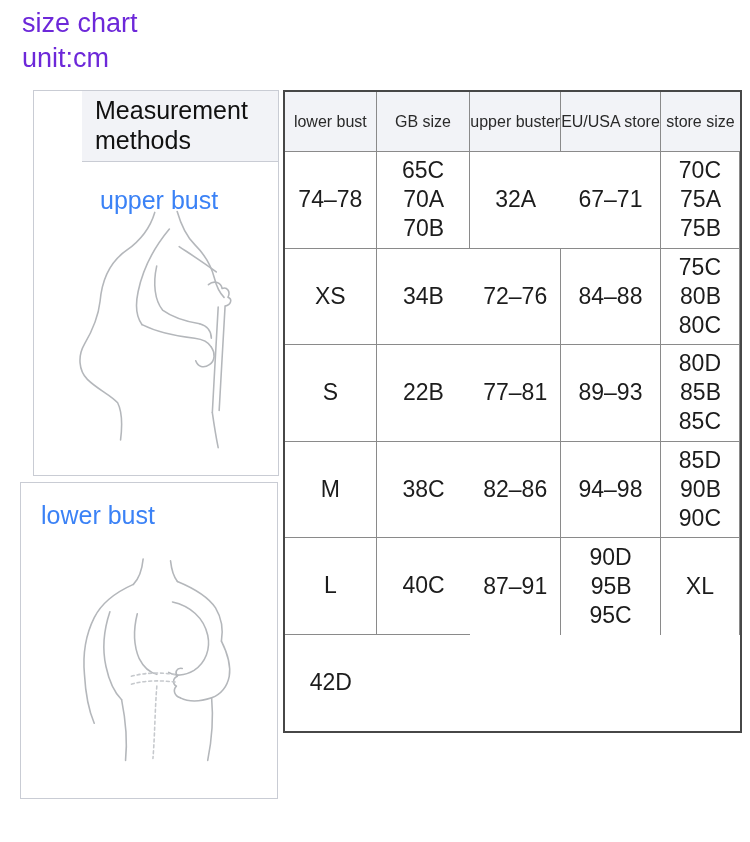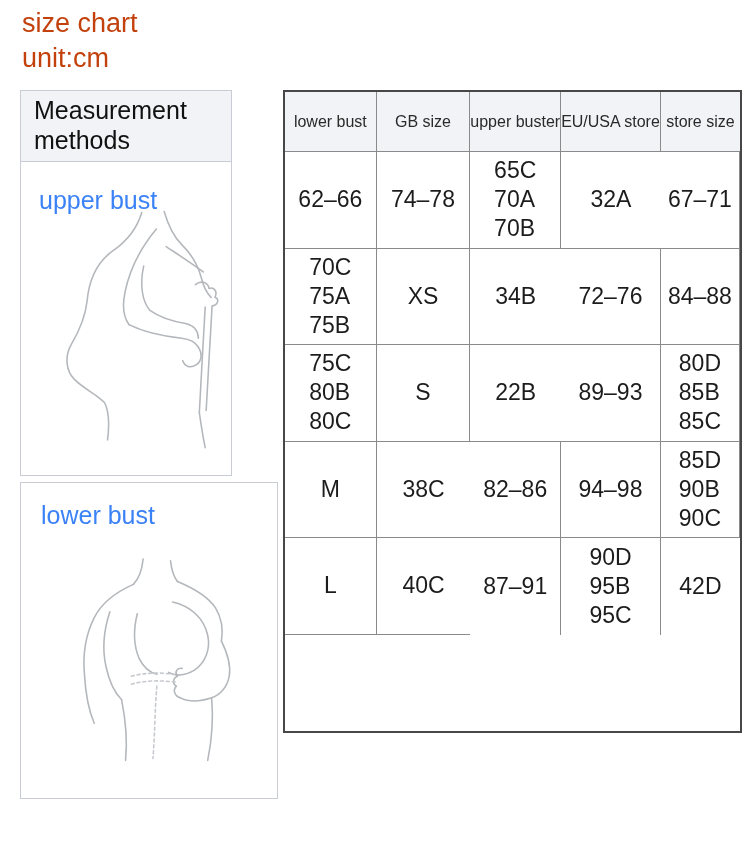--- a/index.html
+++ b/index.html
@@ -1,25 +1,25 @@
 <!DOCTYPE html>
 <html><head>
 <meta charset="utf-8">
 <style>
   html,body{margin:0;padding:0;background:#fff;}
   .page{
     position:relative;width:750px;height:842px;background:#ffffff;
     font-family:"Liberation Sans", sans-serif;color:#161616;overflow:hidden;
   }
   .title-block{position:absolute;left:22px;top:6px;}
-  .title-line{font-size:27px;line-height:35px;color:#c2410c;}
+  .title-line{font-size:27px;line-height:35px;color:#6d28d9;}
 
   
   .panel{position:absolute;background:#fff;border:1px solid #c9ccd4;box-sizing:border-box;}
-  .panel-upper{left:20px;top:90px;width:212px;height:386px;}
+  .panel-upper{left:33px;top:90px;width:246px;height:386px;padding-left:48px;}
   .panel-lower{left:20px;top:482px;width:258px;height:317px;}
   .panel-header{
     background:#f2f3f7;border-bottom:1px solid #c9ccd4;
     font-size:25px;line-height:30px;padding:4px 10px 6px 13px;color:#111;
   }
   .section-label{font-size:25px;color:#3b82f6;}
   .upper-label{margin:24px 0 0 18px;}
   .lower-label{margin:18px 0 0 20px;}
   .figure{position:absolute;}
   .figure-upper{left:28px;top:118px;}
@@ -35,21 +35,21 @@
     grid-template-rows:60px repeat(6,1fr);
   }
   .cell{
     display:flex;align-items:center;justify-content:center;text-align:center;
     border-right:1px solid #8a8a8a;border-bottom:1px solid #8a8a8a;
     font-size:23px;color:#1c1c1c;box-sizing:border-box;
   }
   .cell.hdr{background:#f2f3f7;font-size:16px;color:#2a2a2a;white-space:nowrap;}
   .cell.no-right{border-right:none;}
   .cell.no-bottom{border-bottom:none;}
-  .cell .gb-stack{display:flex;flex-direction:column;align-items:flex-start;}
+  .cell .gb-stack{display:flex;flex-direction:column;align-items:flex-end;}
   .cell .gb-line{line-height:29px;}
 </style>
 </head>
 <body>
 
 <div class="page">
 
   <div class="title-block">
     <div class="title-line">size chart</div>
     <div class="title-line">unit:cm</div>
@@ -98,21 +98,20 @@
       </svg>
     </div>
   </div>
 
   <div class="size-table">
       <div class="cell hdr">lower bust</div>
       <div class="cell hdr">GB size</div>
       <div class="cell hdr">upper buster</div>
       <div class="cell hdr">EU/USA store</div>
       <div class="cell hdr no-right">store size</div>
-      <div class="cell">62–66</div>
       <div class="cell">74–78</div>
       <div class="cell">
         <div class="gb-stack">
           <div class="gb-line">65C</div>
           <div class="gb-line">70A</div>
           <div class="gb-line">70B</div>
         </div>
       </div>
       <div class="cell no-right">32A</div>
       <div class="cell">67–71</div>
@@ -129,20 +128,21 @@
       <div class="cell">84–88</div>
       <div class="cell">
         <div class="gb-stack">
           <div class="gb-line">75C</div>
           <div class="gb-line">80B</div>
           <div class="gb-line">80C</div>
         </div>
       </div>
       <div class="cell">S</div>
       <div class="cell no-right">22B</div>
+      <div class="cell">77–81</div>
       <div class="cell">89–93</div>
       <div class="cell">
         <div class="gb-stack">
           <div class="gb-line">80D</div>
           <div class="gb-line">85B</div>
           <div class="gb-line">85C</div>
         </div>
       </div>
       <div class="cell">M</div>
       <div class="cell no-right">38C</div>
@@ -158,16 +158,17 @@
       <div class="cell">L</div>
       <div class="cell no-right">40C</div>
       <div class="cell no-bottom">87–91</div>
       <div class="cell no-bottom">
         <div class="gb-stack">
           <div class="gb-line">90D</div>
           <div class="gb-line">95B</div>
           <div class="gb-line">95C</div>
         </div>
       </div>
+      <div class="cell no-bottom">XL</div>
       <div class="cell no-right no-bottom">42D</div>
     </div>
 
 </div>
 
 </body></html>

